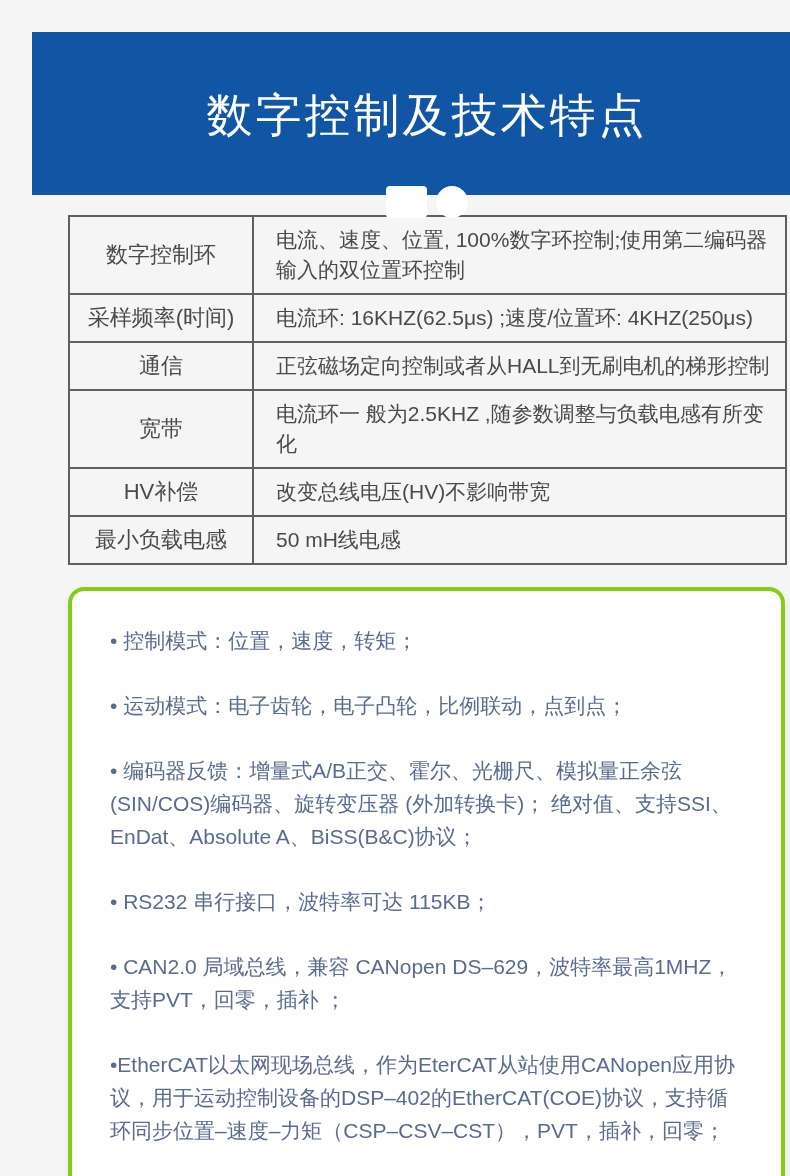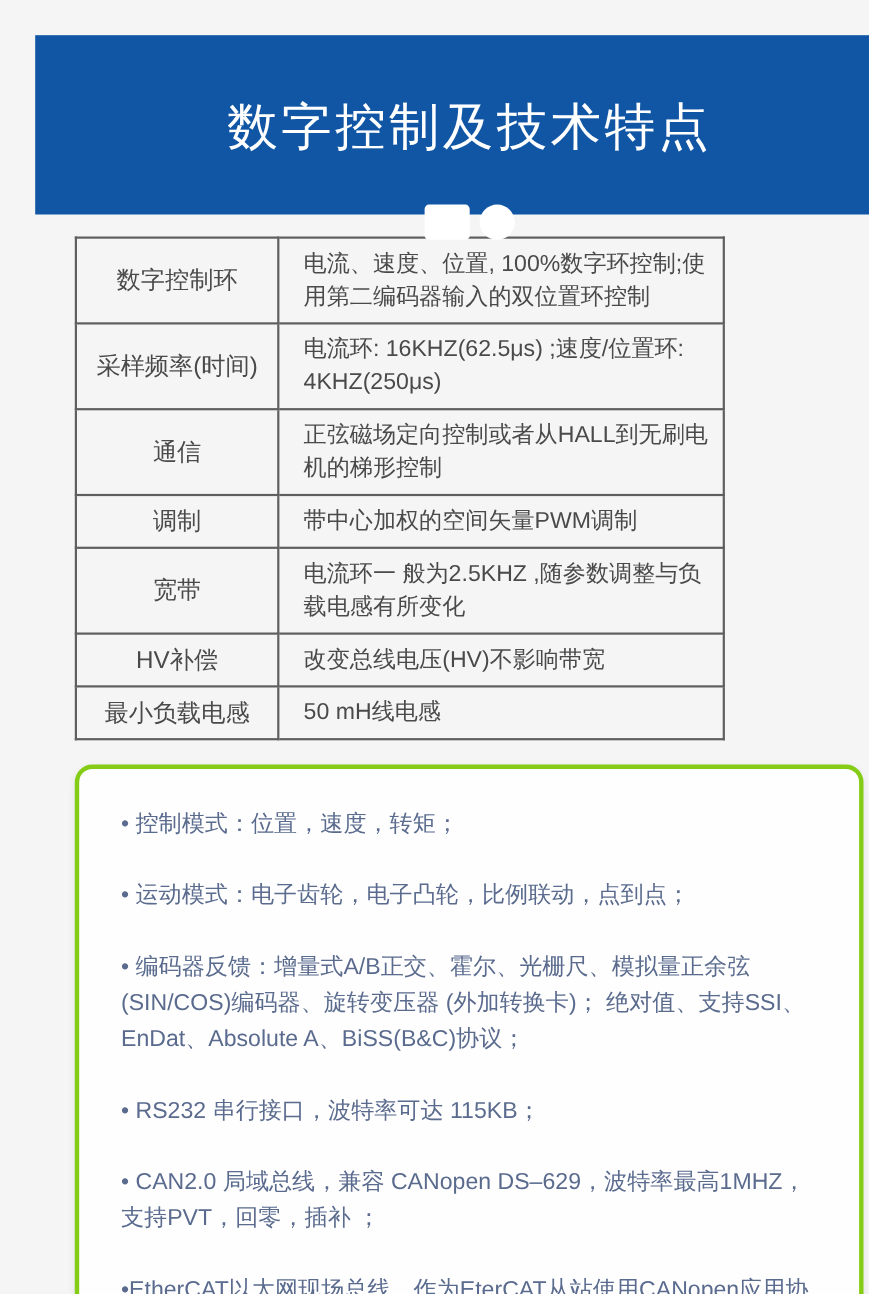--- a/index.html
+++ b/index.html
@@ -43,21 +43,21 @@
   .underline-dot {
     width: 7px;
     height: 7px;
     border-radius: 50%;
     background: #ffffff;
   }
 
   
   .spec-table {
     margin: 20px 0 0 36px;
-    width: 591px;
+    width: 719px;
     border-collapse: collapse;
     color: #4a4a4a;
   }
   .spec-table td {
     border: 2px solid #5f5f5f;
     font-size: 21px;
     line-height: 30px;
     vertical-align: middle;
   }
   .spec-table td.label {
@@ -108,24 +108,20 @@
     </tr>
     <tr>
       <td class="label">采样频率(时间)</td>
       <td class="value">电流环: 16KHZ(62.5μs) ;速度/位置环: 4KHZ(250μs)</td>
     </tr>
     <tr>
       <td class="label">通信</td>
       <td class="value">正弦磁场定向控制或者从HALL到无刷电机的梯形控制</td>
     </tr>
     <tr>
-      <td class="label">调制</td>
-      <td class="value">带中心加权的空间矢量PWM调制</td>
-    </tr>
-    <tr>
       <td class="label">宽带</td>
       <td class="value">电流环一 般为2.5KHZ ,随参数调整与负载电感有所变化</td>
     </tr>
     <tr>
       <td class="label">HV补偿</td>
       <td class="value">改变总线电压(HV)不影响带宽</td>
     </tr>
     <tr>
       <td class="label">最小负载电感</td>
       <td class="value">50 mH线电感</td>

